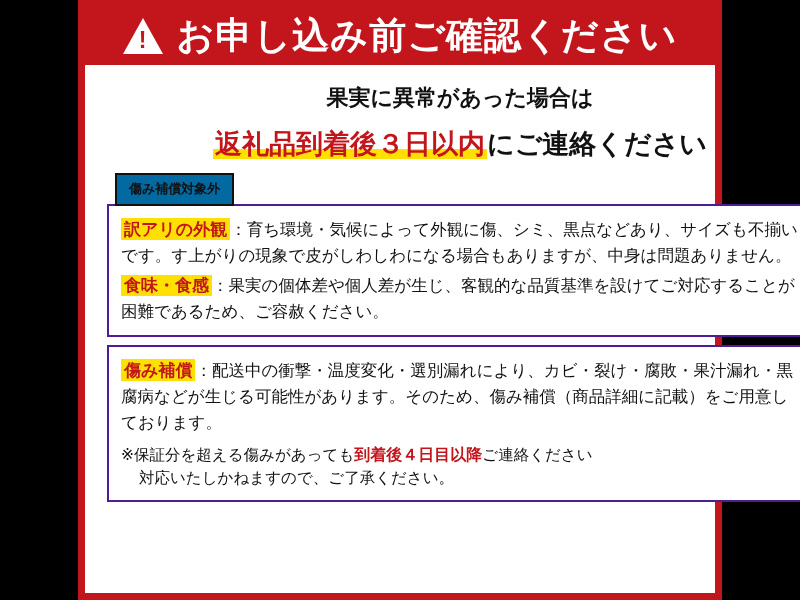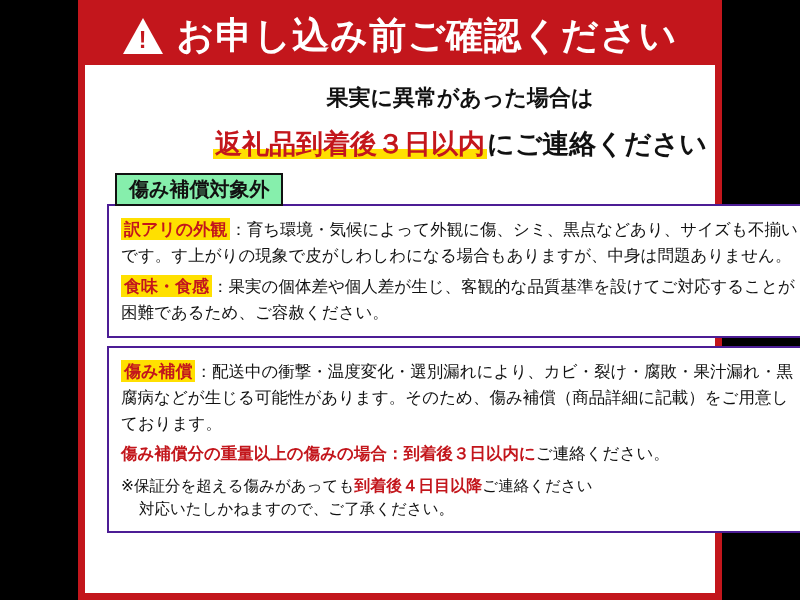--- a/index.html
+++ b/index.html
@@ -113,24 +113,24 @@
     white-space: nowrap;
   }
   .lead2 .hl {
     color: #c3161c;
     background: linear-gradient(to top, #ffe000 0 10px, transparent 10px 100%);
     padding: 0 2px;
   }
   
   .chip {
     display: inline-block;
-    background: #86efac;
+    background: #0369a1;
     border: 2px solid #111111;
     color: #111111;
-    font-size: 20px;
+    font-size: 13px;
     font-weight: bold;
     padding: 2px 12px 3px 12px;
     line-height: 24px;
     box-sizing: border-box;
   }
   .section {
     margin-top: 10px;
   }
   .box {
     border: 2px solid #4c1d95;
@@ -144,21 +144,21 @@
     z-index: 2;
     margin-left: 8px;
   }
   .para {
     font-size: 16.5px;
     line-height: 26px;
     color: #111111;
     margin: 0 0 4px 0;
     text-align: left;
   }
-  .para:last-child { margin-bottom: 0; }
+  .para:last-child { margin-bottom: 0; font-family: Liberation Serif, serif; }
   .tag {
     display: inline;
     background: #ffe000;
     color: #c3161c;
     font-weight: bold;
     font-size: 17px;
     padding: 1px 3px;
   }
   .redtxt { color: #c3161c; font-weight: bold; }
   .note {
@@ -197,20 +197,19 @@
         </div>
         <div class="box">
           <p class="para"><span class="tag">訳アリの外観</span><span>：</span><span>育ち環境・気候によって外観に傷、シミ、黒点などあり、サイズも不揃いです。す上がりの現象で皮がしわしわになる場合もありますが、中身は問題ありません。</span></p>
           <p class="para"><span class="tag">食味・食感</span><span>：</span><span>果実の個体差や個人差が生じ、客観的な品質基準を設けてご対応することが困難であるため、ご容赦ください。</span></p>
         </div>
       </div>
 
       <div class="section">
         <div class="box">
           <p class="para"><span class="tag">傷み補償</span><span>：</span><span>配送中の衝撃・温度変化・選別漏れにより、カビ・裂け・腐敗・果汁漏れ・黒腐病などが生じる可能性があります。そのため、傷み補償（商品詳細に記載）をご用意しております。</span></p>
-          <p class="para"><span class="redtxt">傷み補償分の重量以上の傷みの場合：到着後３日以内に</span><span>ご連絡ください。</span></p>
           <div class="note"><span>※</span><span>保証分を超える傷みがあっても</span><span class="redtxt">到着後４日目以降</span><span>ご連絡ください</span><span class="note-indent">対応いたしかねますので、ご了承ください。</span></div>
         </div>
       </div>
 
     </div>
   </div>
 </div>
 
 </body></html>

